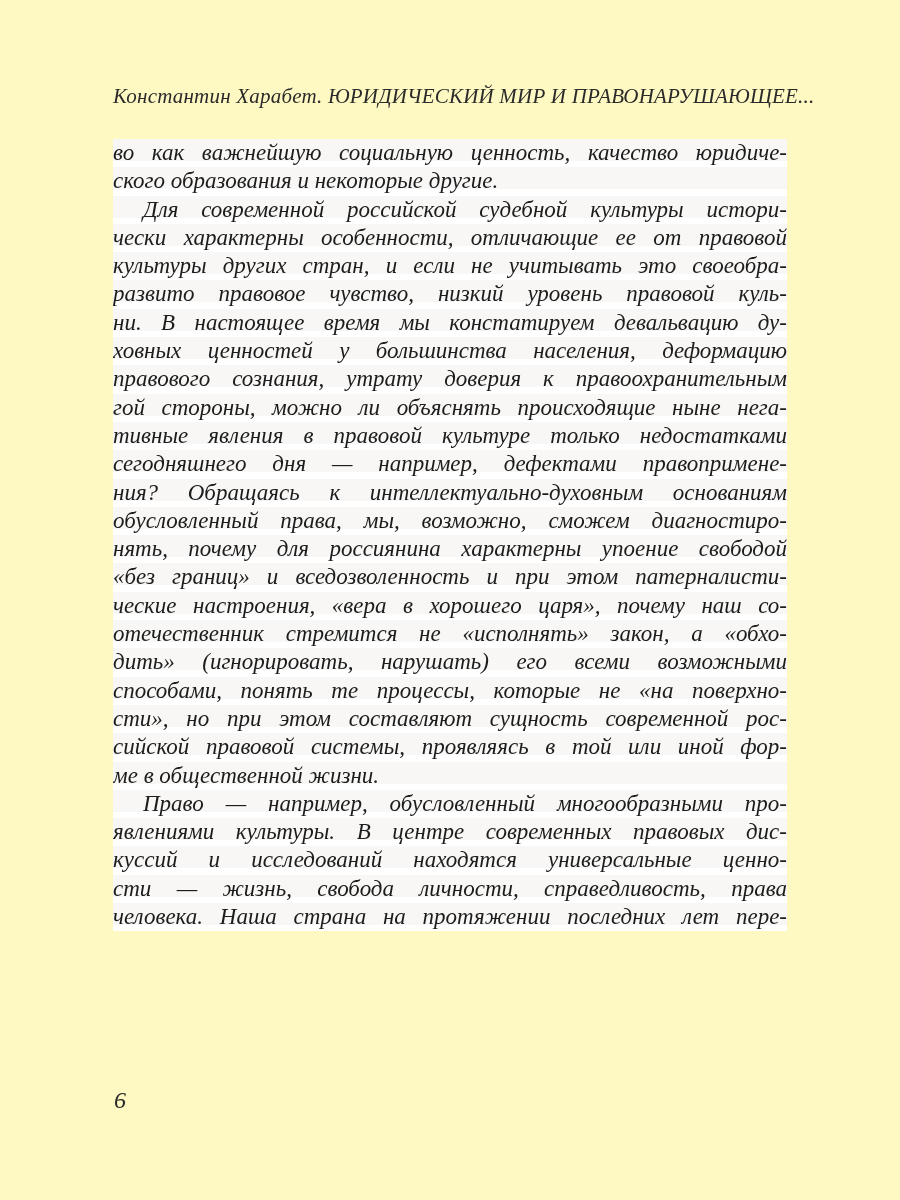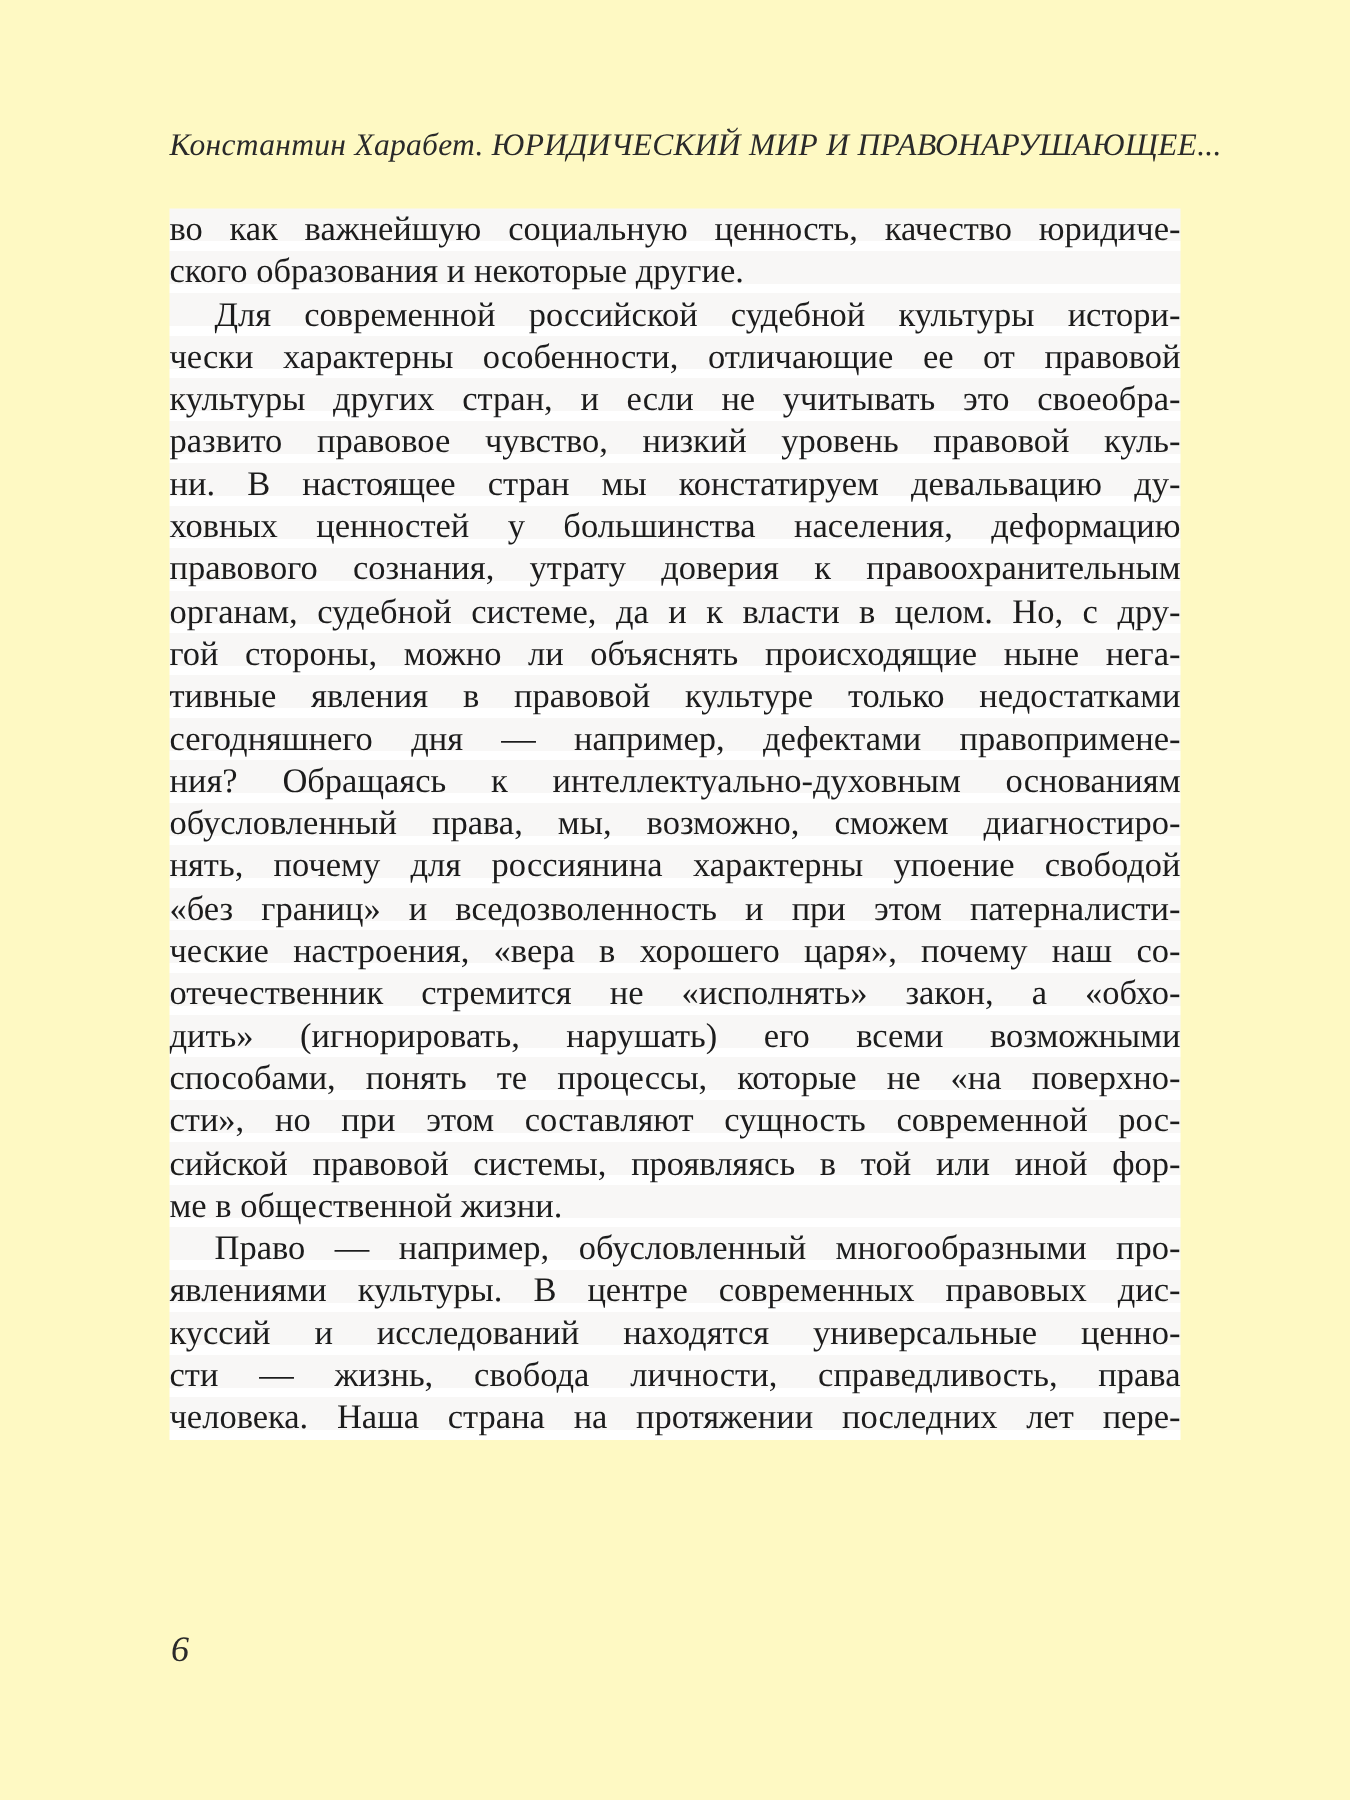--- a/index.html
+++ b/index.html
@@ -32,20 +32,21 @@
     position: absolute;
     left: 113px;
     top: 139px;
     width: 674px;
     font-size: 23px;
     background: repeating-linear-gradient(
       180deg,
       #f8f7f6 0px, #f8f7f6 22px,
       #ffffff 22px, #ffffff 28.3px
     );
+    font-style: italic;
   }
   .paragraph {
     margin: 0;
     padding: 0;
   }
   .line {
     height: 28.3px;
     line-height: 28.3px;
     text-align: justify;
     text-align-last: justify;
@@ -76,24 +77,23 @@
   <div class="text-block" id="text-block">
       <div class="paragraph">
         <div class="line">во как важнейшую социальную ценность, качество юридиче-</div>
         <div class="line endline">ского образования и некоторые другие.</div>
       </div>
       <div class="paragraph">
         <div class="line indent">Для современной российской судебной культуры истори-</div>
         <div class="line">чески характерны особенности, отличающие ее от правовой</div>
         <div class="line">культуры других стран, и если не учитывать это своеобра-</div>
         <div class="line">развито правовое чувство, низкий уровень правовой куль-</div>
-        <div class="line">ни. В настоящее стран мы констатируем девальвацию ду-</div>
+        <div class="line">ни. В настоящее время мы констатируем девальвацию ду-</div>
         <div class="line">ховных ценностей у большинства населения, деформацию</div>
         <div class="line">правового сознания, утрату доверия к правоохранительным</div>
-        <div class="line">органам, судебной системе, да и к власти в целом. Но, с дру-</div>
         <div class="line">гой стороны, можно ли объяснять происходящие ныне нега-</div>
         <div class="line">тивные явления в правовой культуре только недостатками</div>
         <div class="line">сегодняшнего дня — например, дефектами правопримене-</div>
         <div class="line">ния? Обращаясь к интеллектуально-духовным основаниям</div>
         <div class="line">обусловленный права, мы, возможно, сможем диагностиро-</div>
         <div class="line">нять, почему для россиянина характерны упоение свободой</div>
         <div class="line">«без границ» и вседозволенность и при этом патерналисти-</div>
         <div class="line">ческие настроения, «вера в хорошего царя», почему наш со-</div>
         <div class="line">отечественник стремится не «исполнять» закон, а «обхо-</div>
         <div class="line">дить» (игнорировать, нарушать) его всеми возможными</div>

